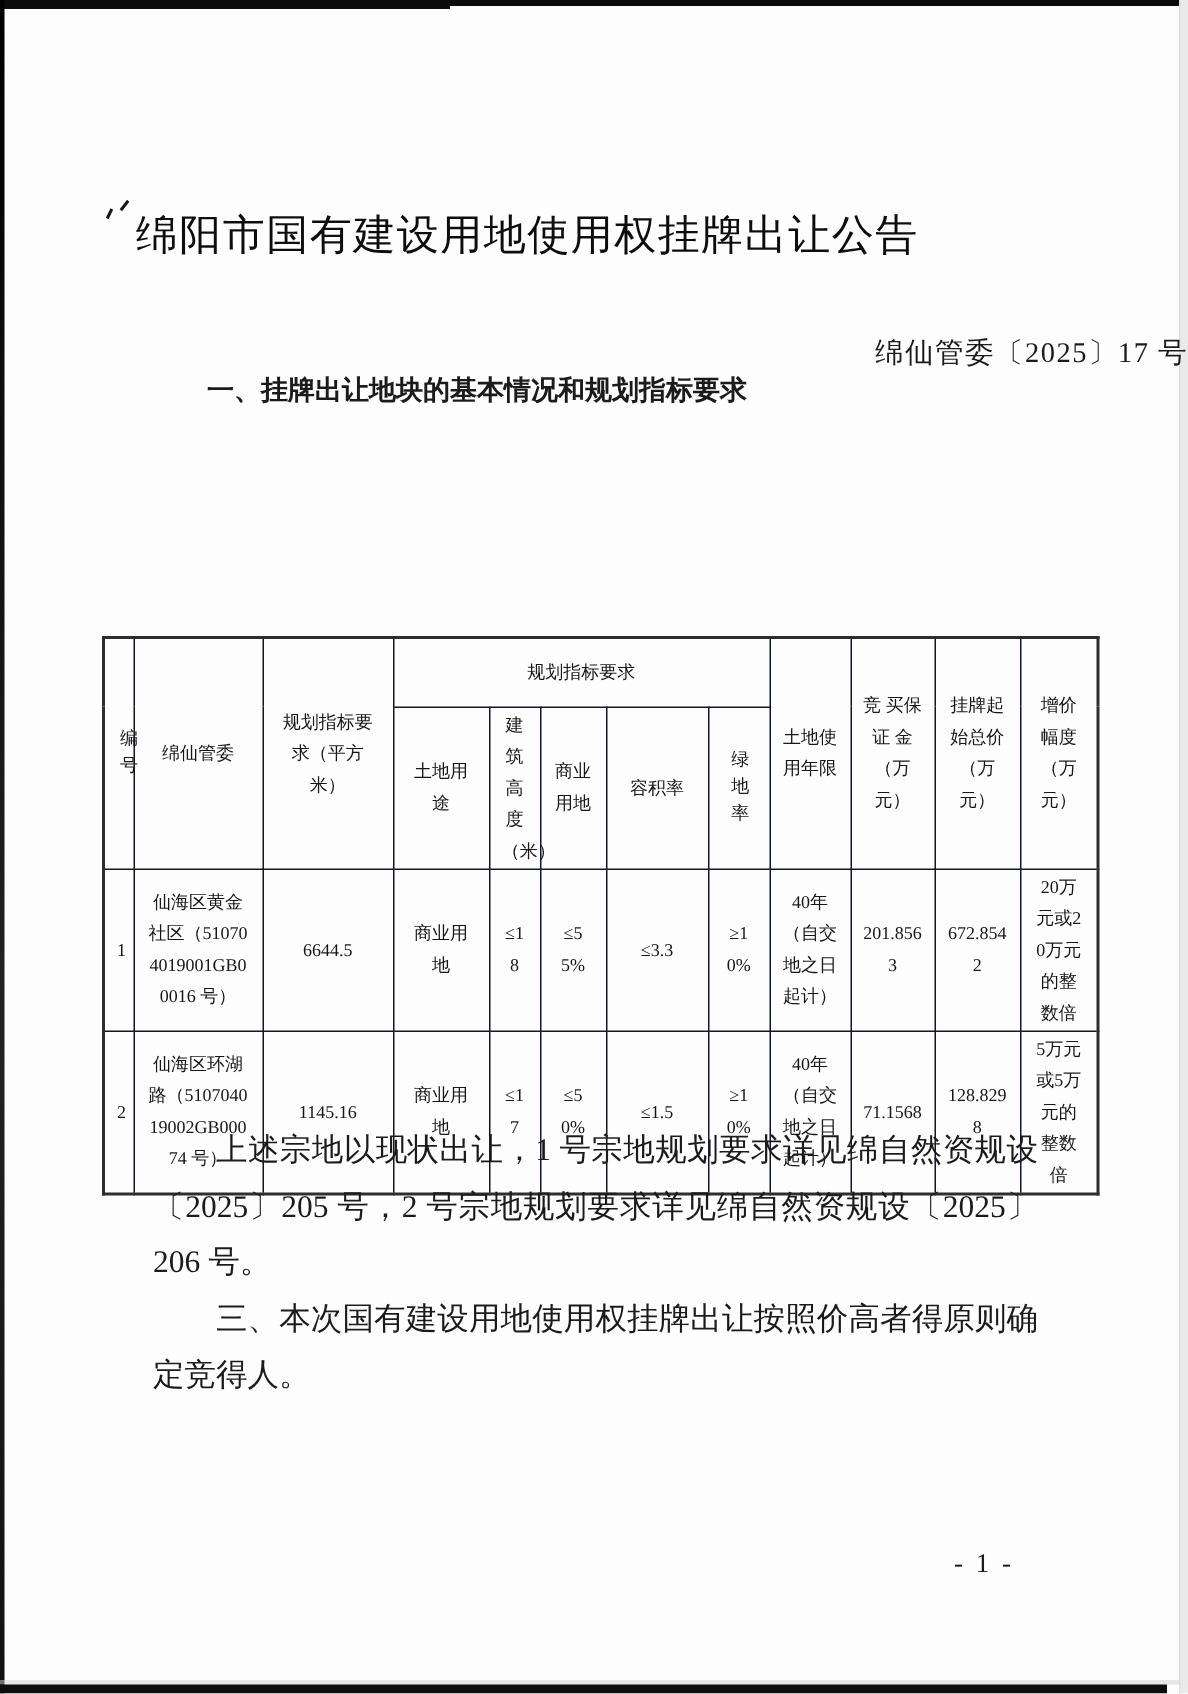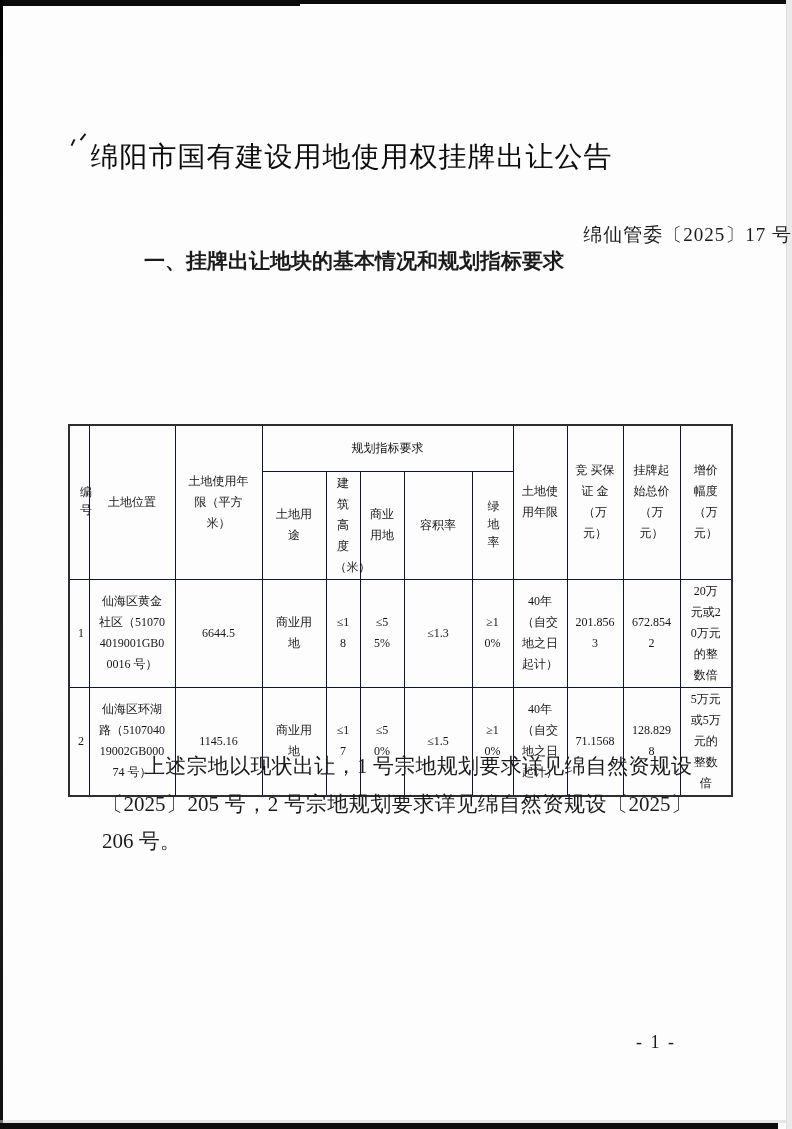--- a/index.html
+++ b/index.html
@@ -28,21 +28,21 @@
   .docnum {
     position:absolute; top:202px; left:0; width:792px; text-align:right;
     font-size:19px; letter-spacing:1px;margin-top:20px;
   }
   .text-block { position:absolute; left:102px; width:590px; font-size:21px; line-height:37.5px; text-align:justify; }
   .block-intro { top:242px; }
   .block-after { top:716px;margin-top:32px; }
   .text-block p { margin:0; text-indent:2em; }
   .sec-head {
     font-family:"Liberation Sans","DejaVu Sans",sans-serif;
-    font-weight:700; font-size:21px; text-align:left;
+    font-weight:700; font-size:18px; text-align:left;
   }
   
   table.parcels {
     position:absolute; left:68px; top:424px; width:663px;
     border-collapse:collapse; table-layout:fixed;
     font-size:12px; color:#161616; text-align:center;
     border:2px solid #2e2e2e;
   }
   table.parcels th, table.parcels td {
     border:1px solid #0f172a; padding:1px 8px;
@@ -88,43 +88,43 @@
     <col style="width:68px">
       <col style="width:41px">
       <col style="width:54px">
     <col style="width:56px">
       <col style="width:57px">
       <col style="width:52px">
   </colgroup>
   <tbody>
       <tr class="hrow1">
     <th rowspan="2"><span class="vert">编号</span></th>
-    <th rowspan="2">土地位置</th>
-    <th rowspan="2">土地使用年限（平方米）</th>
+    <th rowspan="2">绵仙管委</th>
+    <th rowspan="2">规划指标要求（平方米）</th>
     <th colspan="5">规划指标要求</th>
     <th rowspan="2">土地使用年限</th>
     <th rowspan="2">竞 买保 证 金（万元）</th>
     <th rowspan="2">挂牌起始总价（万元）</th>
     <th rowspan="2">增价幅度（万元）</th>
   </tr>
   <tr class="hrow2">
     <th>土地用途</th>
     <th>建筑高度（米）</th>
     <th>商业用地</th>
     <th>容积率</th>
     <th><span class="vert">绿地率</span></th>
   </tr>
   <tr class="drow">
     <td>1</td>
     <td>仙海区黄金社区（510704019001GB00016 号）</td>
     <td>6644.5</td>
     <td>商业用地</td>
     <td>≤18</td>
     <td>≤55%</td>
-    <td>≤1.3</td>
+    <td>≤3.3</td>
     <td>≥10%</td>
     <td>40年（自交地之日起计）</td>
     <td>201.8563</td>
     <td>672.8542</td>
     <td>20万元或20万元的整数倍</td>
   </tr>
   <tr class="drow">
     <td>2</td>
     <td>仙海区环湖路（510704019002GB00074 号）</td>
     <td>1145.16</td>
@@ -136,15 +136,16 @@
     <td>40年（自交地之日起计）</td>
     <td>71.1568</td>
     <td>128.8298</td>
     <td>5万元或5万元的整数倍</td>
   </tr>
 </tbody>
   </table>
 
 <div class="text-block block-after">
   <p>上述宗地以现状出让，1 号宗地规划要求详见绵自然资规设〔2025〕205 号，2 号宗地规划要求详见绵自然资规设〔2025〕206 号。</p>
+  <p>三、本次国有建设用地使用权挂牌出让按照价高者得原则确定竞得人。</p>
 </div>
 
 <div class="pageno">- 1 -</div>
 
 </body></html>

